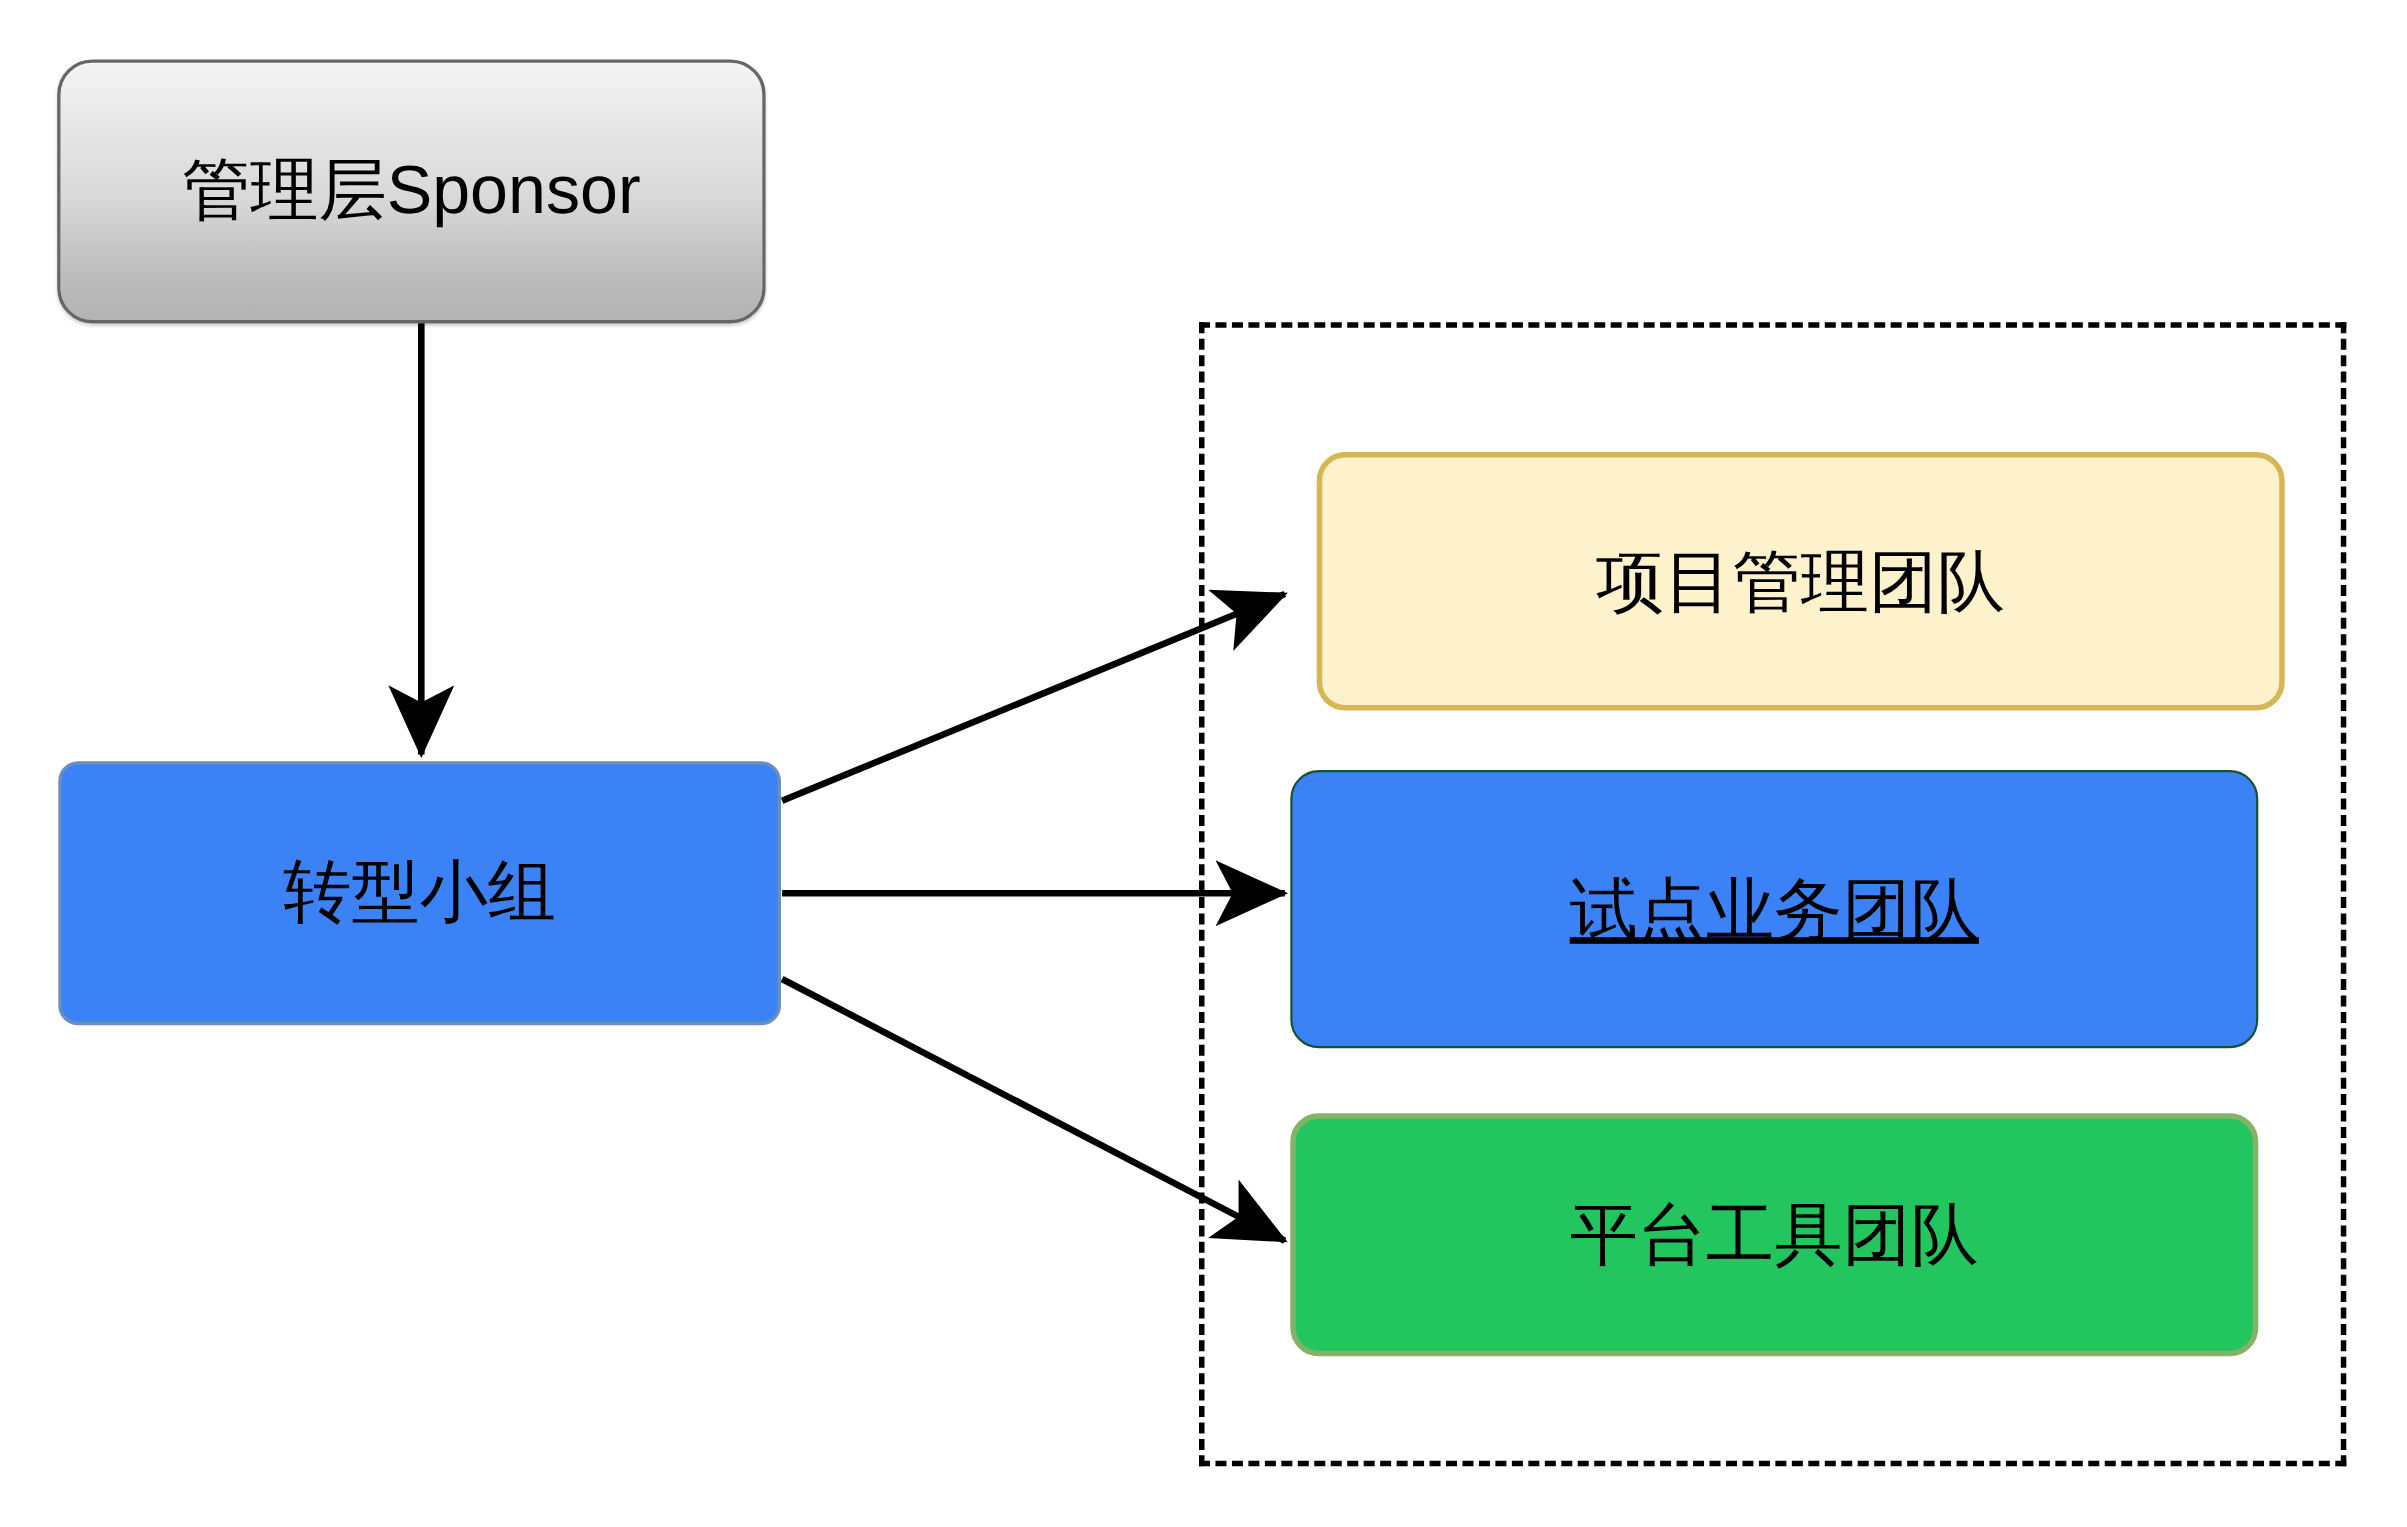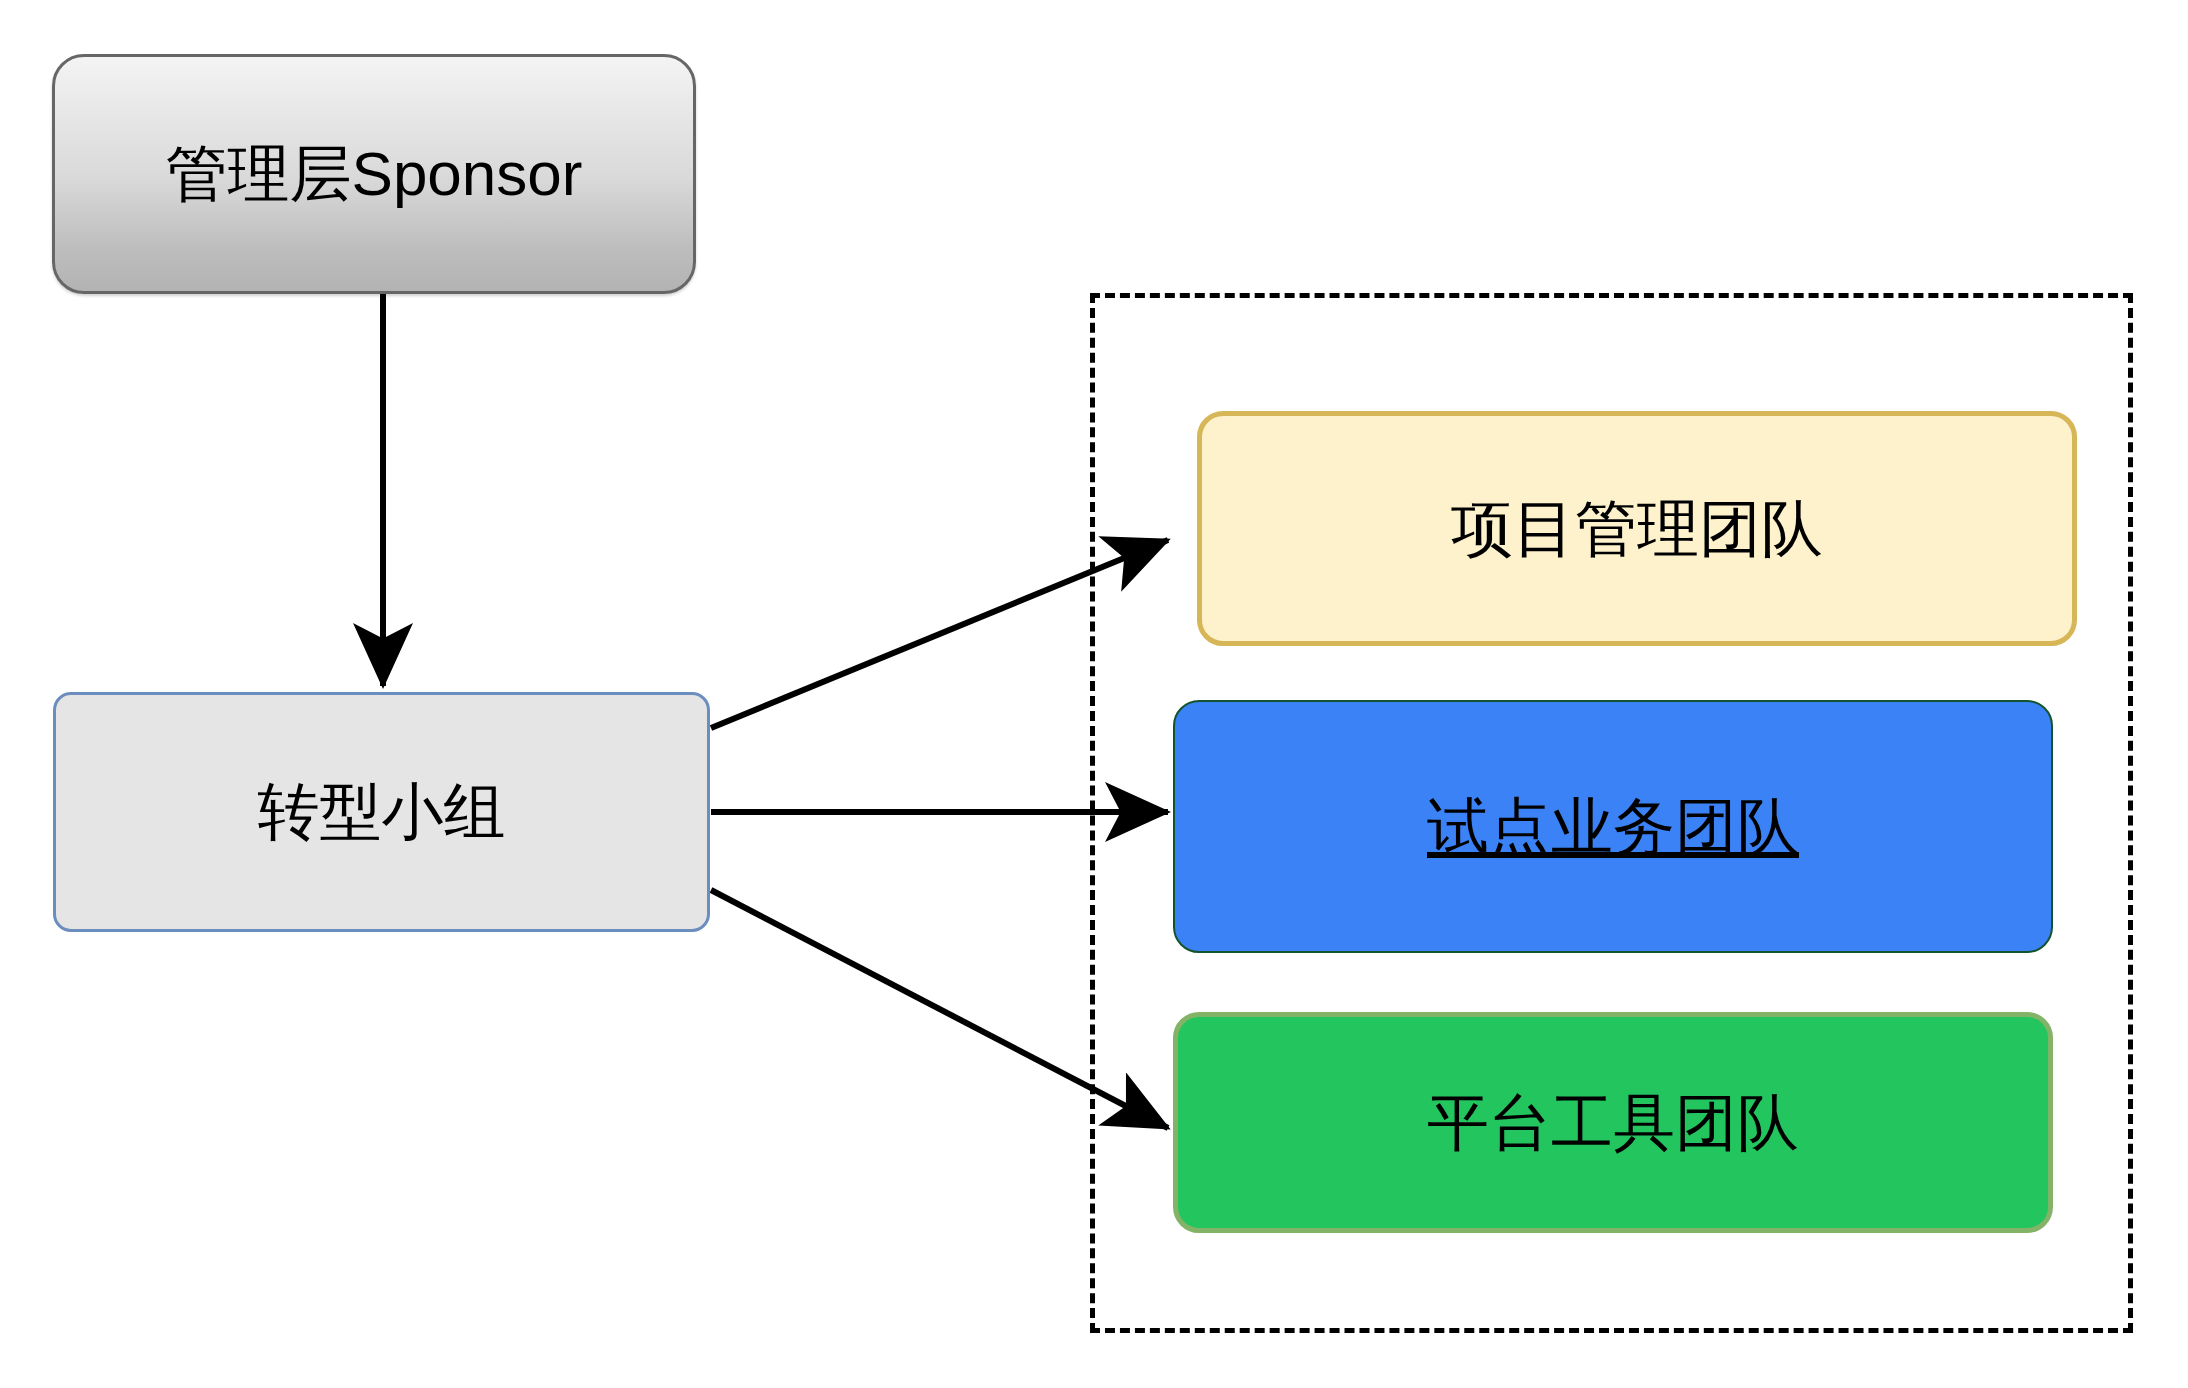--- a/index.html
+++ b/index.html
@@ -49,21 +49,21 @@
     box-shadow: 0 2px 3px rgba(0,0,0,0.18);
   }
   
   #node-transform {
     left: 53px;
     top: 692px;
     width: 657px;
     height: 240px;
     border: 3px solid #6c8ebf;
     border-radius: 18px;
-    background: #e5e5e5;
+    background: #3b82f6;
     font-size: 62px;
   }
   
   #group-container {
     position: absolute;
     left: 1090px;
     top: 293px;
     width: 1043px;
     height: 1040px;
     border: 5px dashed #000000;

